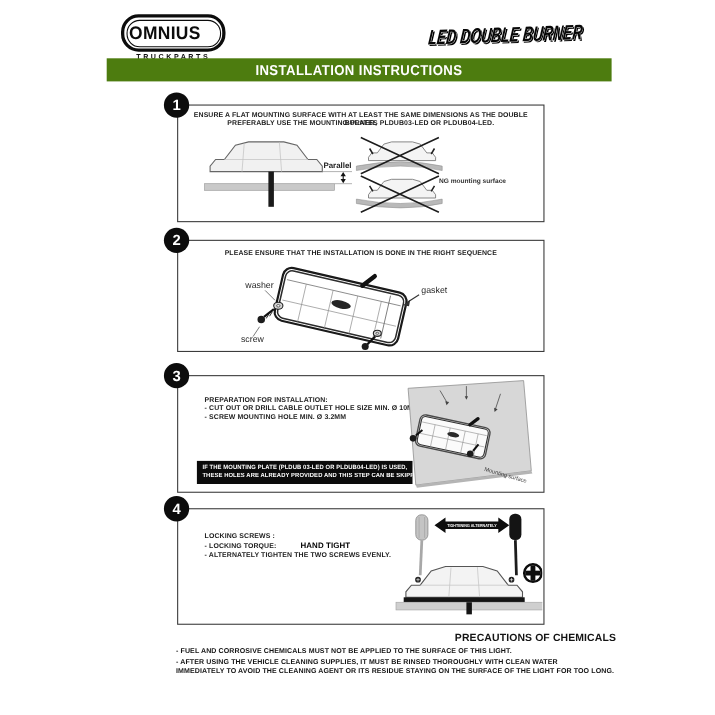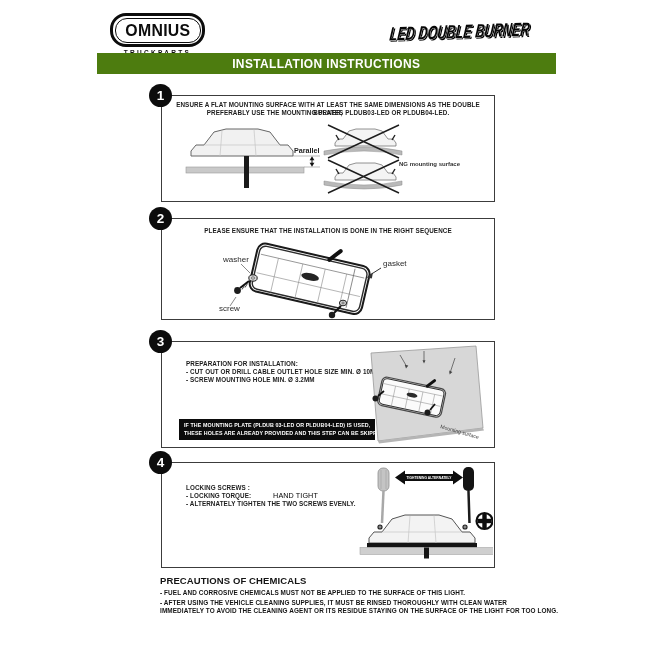--- a/index.html
+++ b/index.html
@@ -5,52 +5,52 @@
   * { margin:0; padding:0; box-sizing:border-box; }
   html,body { background:#ffffff; }
   body { width:650px; height:650px; font-family:"Liberation Sans",sans-serif; position:relative; }
   .page { position:absolute; left:0; top:0; width:650px; height:650px; background:#fff; overflow:hidden; }
   .abs { position:absolute; }
 
   
   .brand-box { position:absolute; left:110px; top:13px; width:95px; height:34px;
     border:3px solid #0c0c0c; border-radius:16px; display:flex; align-items:center; justify-content:center; }
   .brand-inner { position:absolute; inset:1.5px; border:1px solid #0c0c0c; border-radius:12px;
-    display:flex; align-items:center; justify-content:center; }
+    display:flex; align-items:center; }
   .brand-name { font-weight:900; font-size:16.5px; letter-spacing:0.3px; color:#0c0c0c; transform:scaleX(0.96); }
   .brand-sub { position:absolute; left:110px; top:49px; width:95px; text-align:center;
     font-size:6.5px; font-weight:900; letter-spacing:2.3px; color:#101010; }
   .title-bar { position:absolute; left:97px; top:53px; width:459px; height:21px; background:#4d7c0f;
     display:flex; align-items:center; justify-content:center; }
   .title-bar span { color:#fff; font-weight:bold; font-size:13px; letter-spacing:0.4px; transform:scaleX(0.92); white-space:nowrap; }
 
   
   .step-box { position:absolute; left:161px; width:334px; border:1.5px solid #3c3c3c; background:#fff; }
   .box1 { top:95px;  height:107px; }
   .box2 { top:218px; height:102px; }
   .box3 { top:341px; height:107px; }
   .box4 { top:462px; height:106px; }
   .badge { position:absolute; left:-13px; top:-12px; width:23px; height:23px; border-radius:50%;
     background:#0c0c0c; color:#fff; font-weight:bold; font-size:13.5px;
     display:flex; align-items:center; justify-content:center; z-index:3; }
   .caption { position:absolute; left:8px; right:8px; text-align:center;
     font-size:6.3px; font-weight:bold; color:#1b1b1b; line-height:8px; letter-spacing:0.1px; }
   .tblock { position:absolute; left:24px; font-size:6.3px; font-weight:bold; color:#1b1b1b;
     line-height:8px; letter-spacing:0.1px; white-space:nowrap; }
-  .hand-tight { font-size:7.2px; font-weight:400; color:#000;padding-left:20px; }
+  .hand-tight { font-size:7.2px; font-weight:700; color:#000;padding-left:20px; }
   .note-box { position:absolute; left:17px; top:77px; width:196px; height:21px; background:#0b0b0b;
     color:#fff; padding:3px 5px; display:flex; flex-direction:column; justify-content:center; overflow:hidden; }
   .note-box div { font-size:5.6px; font-weight:bold; line-height:7.6px; white-space:nowrap;
     transform:scaleX(0.95); transform-origin:0 50%; letter-spacing:0.1px; }
   .diagram { position:absolute; }
   svg text { font-family:"Liberation Sans",sans-serif; }
 
   
   .precautions { position:absolute; left:160px; top:575px; width:400px; color:#141414; }
-  .prec-heading { font-size:9.5px; font-weight:900; letter-spacing:0.1px; margin-bottom:3px; }
+  .prec-heading { font-size:9.5px; font-weight:900; letter-spacing:0.1px; margin-bottom:3px;text-align:right; }
   .prec-line { font-size:6.4px; font-weight:bold; line-height:8.3px; letter-spacing:0.1px; white-space:nowrap; }
   .prec-gap { margin-top:1.5px; }
 </style>
 </head>
 <body>
 
 <div class="page">
 
   <div class="brand-box">
     <div class="brand-inner">

